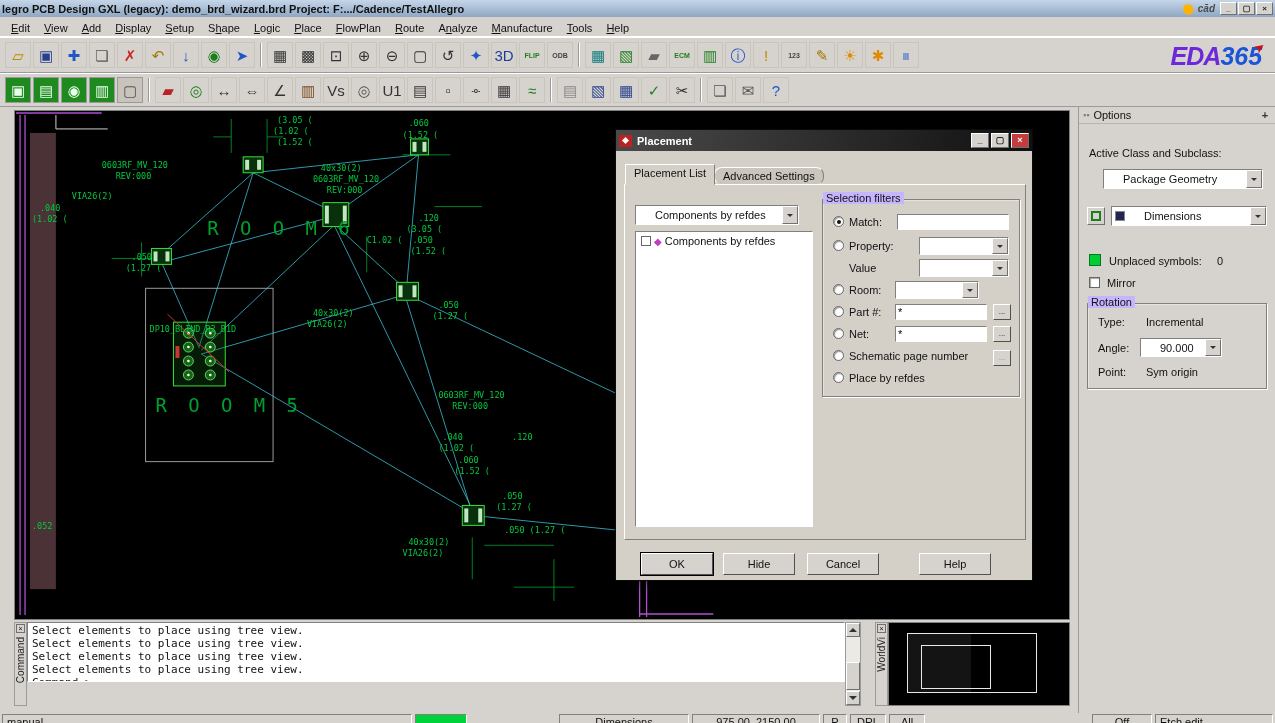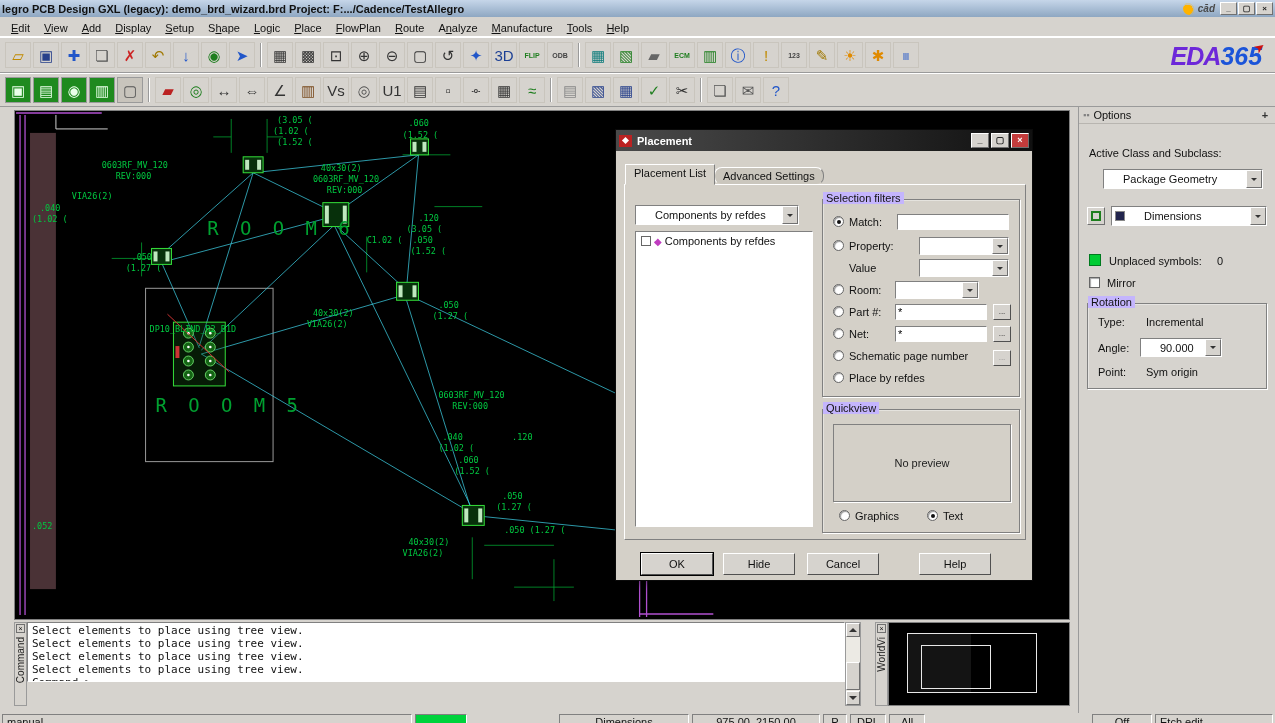--- a/index.html
+++ b/index.html
@@ -628,29 +628,19 @@
       <span class="mini-btn" style="left:170px; top:126px;">...</span>
 
       <span class="radio" style="left:10px; top:150px;"></span>
       <span class="lbl" style="left:26px; top:150px;">Schematic page number</span>
       <span class="mini-btn disabled" style="left:170px; top:150px;">...</span>
 
       <span class="radio" style="left:10px; top:172px;"></span>
       <span class="lbl" style="left:26px; top:172px;">Place by refdes</span>
     </div>
 
-    <div class="groupbox" style="left:197px; top:224px; width:198px; height:124px;">
-      <span class="group-title">Quickview</span>
-      <div class="preview-box" style="left:10px; top:14px; width:178px; height:78px;">
-        <span>No preview</span>
-      </div>
-      <span class="radio" style="left:16px; top:100px;"></span>
-      <span class="lbl" style="left:32px; top:100px;">Graphics</span>
-      <span class="radio checked" style="left:104px; top:100px;"></span>
-      <span class="lbl" style="left:120px; top:100px;">Text</span>
-    </div>
   </div>
 
   <div class="btn default" style="left:25px; top:423px; width:72px;">OK</div>
   <div class="btn" style="left:107px; top:423px; width:72px;">Hide</div>
   <div class="btn" style="left:191px; top:423px; width:72px;text-align:center;">Cancel</div>
   <div class="btn" style="left:303px; top:423px; width:72px;">Help</div>
 </div>
 
 </body></html>

